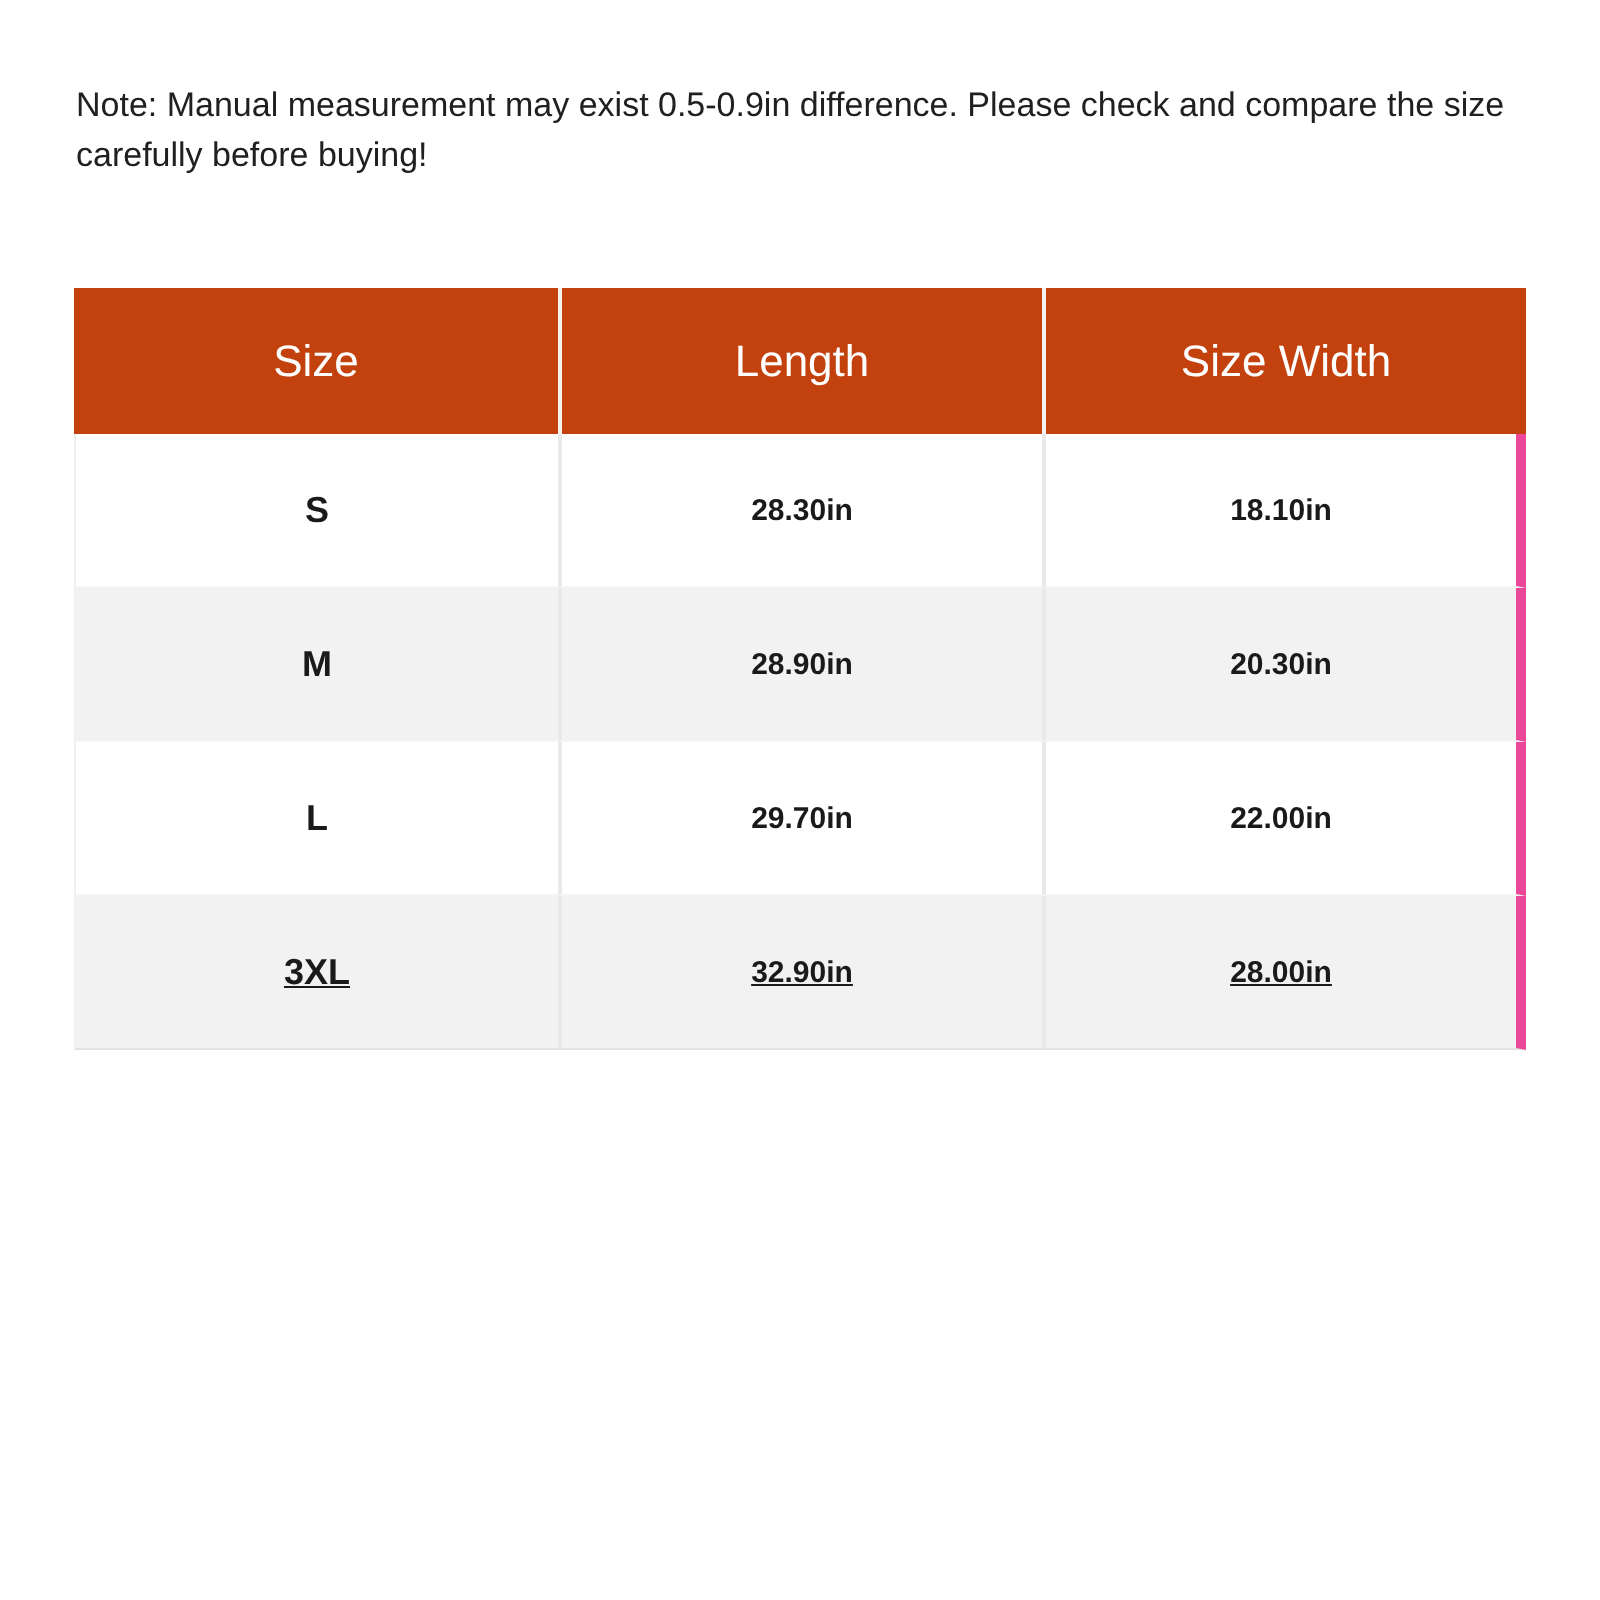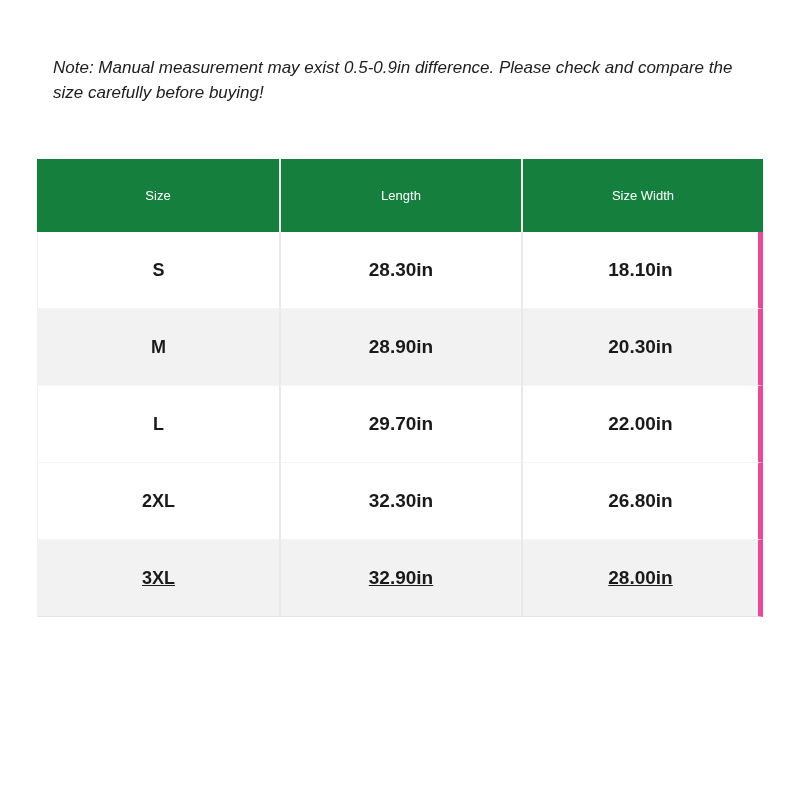--- a/index.html
+++ b/index.html
@@ -25,48 +25,47 @@
     line-height: 1.15;
     color: #121212;
     letter-spacing: -1px;
     margin: 0 0 14px 0;
   }
   .note {
     font-size: 17px;
     line-height: 1.45;
     color: #202020;
     max-width: 732px;
-    margin: 16px;
-    font-style: italic;
+    margin: 1px;
   }
   table.size-chart {
     margin-top: 54px;
     width: 726px;
     border-collapse: separate;
     border-spacing: 0;
     table-layout: fixed;
   }
   table.size-chart th {
-    background: #15803d;
+    background: #c2410c;
     color: #ffffff;
     font-weight: normal;
-    font-size: 13px;
+    font-size: 22px;
     height: 73px;
     text-align: center;
     vertical-align: middle;
     padding: 0;
   }
   table.size-chart th + th {
     border-left: 2px solid #f2f2f2;
   }
   table.size-chart td {
     height: 76px;
     text-align: center;
     vertical-align: middle;
-    font-size: 19px;
+    font-size: 15px;
     font-weight: bold;
     color: #1a1a1a;
     padding: 0;
     background: #ffffff;
     border-bottom: 1px solid #f5f5f5;
   }
   table.size-chart td + td {
     border-left: 2px solid #e9e9e9;
   }
   table.size-chart td:first-child {
@@ -107,25 +106,20 @@
         <tr class="alt">
           <td>M</td>
           <td>28.90in</td>
           <td>20.30in</td>
         </tr>
         <tr>
           <td>L</td>
           <td>29.70in</td>
           <td>22.00in</td>
         </tr>
-        <tr>
-          <td>2XL</td>
-          <td>32.30in</td>
-          <td>26.80in</td>
-        </tr>
         <tr class="alt">
           <td>3XL</td>
           <td>32.90in</td>
           <td>28.00in</td>
         </tr>
       </tbody>
   </table>
 </div>
 
 </body></html>

